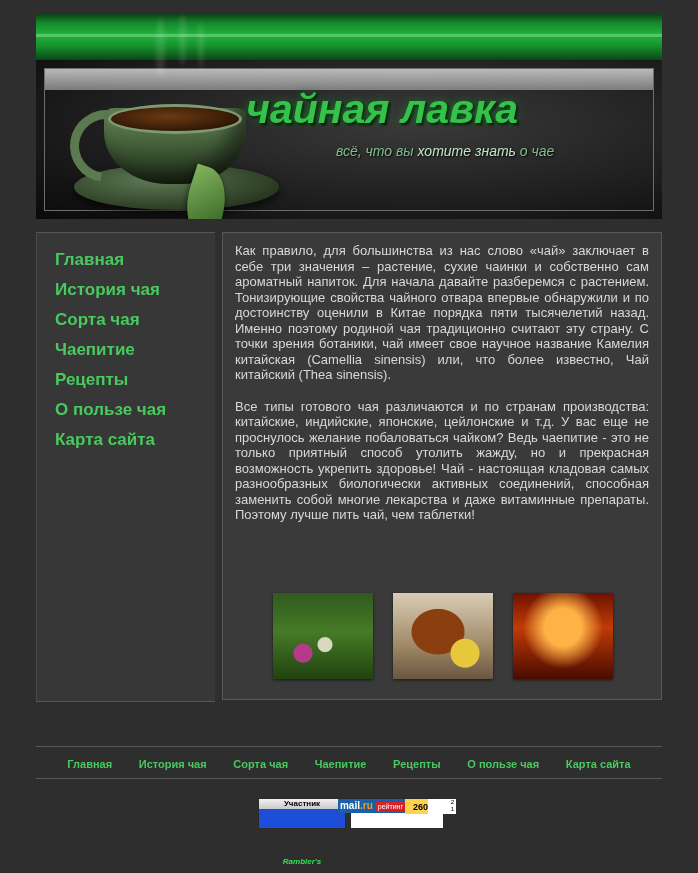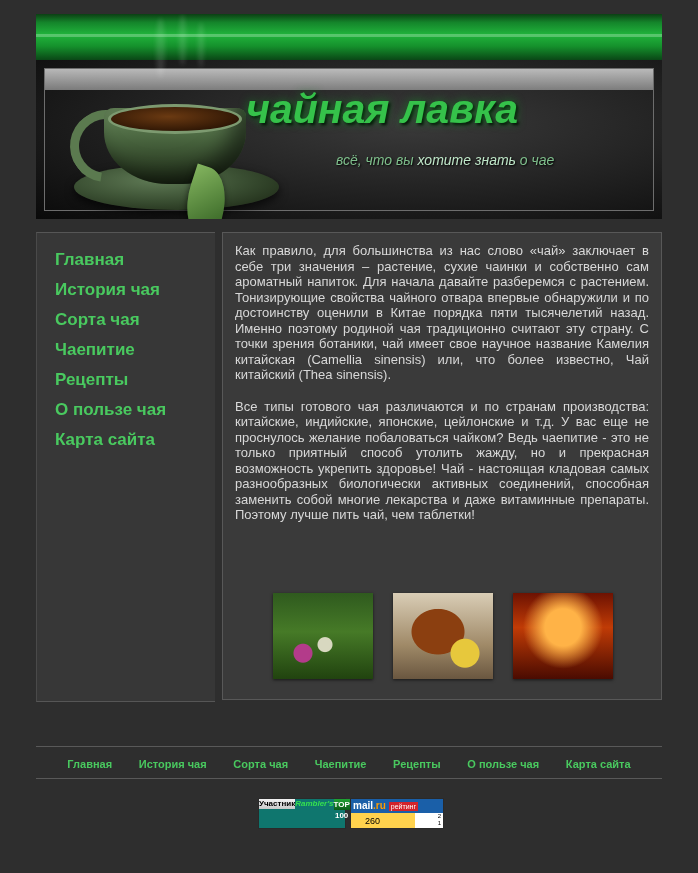--- a/index.html
+++ b/index.html
@@ -136,21 +136,21 @@
     font-style: italic;
     font-weight: bold;
     color: #35c24a;
     text-shadow: 0 0 10px rgba(20,120,35,.9), 2px 2px 3px #000;
     letter-spacing: 0px;
     white-space: nowrap;
   }
   .site-subtitle {
     position: absolute;
     left: 300px;
-    top: 138px;
+    top: 129px;
     font-size: 14px;
     font-style: italic;
     color: #7fbf8c;
     text-shadow: 1px 1px 2px #000;
     white-space: nowrap;
   }
   .site-subtitle .hl { color: #bfe6c8; }
 
   
   .sidebar {
@@ -264,25 +264,26 @@
     position: absolute;
     left: 258px;
     top: 798px;
     display: flex;
     align-items: flex-start;
     gap: 4px;
   }
   .rambler {
     width: 88px;
     height: 31px;
-    background: #0f766e;
+    background: #1d4ed8;
     border: 1px solid #2a2a2a;
     display: flex;
-    flex-direction: row;
-    box-sizing: border-box;
+    flex-direction: column;
+    box-sizing: border-box;
+    gap: 48px;
   }
   .rambler .r1 {
     background: linear-gradient(to bottom,#f2f2f2,#c9c9c9);
     color: #000;
     font-size: 8px;
     font-weight: bold;
     text-align: center;
     line-height: 10px;
     height: 10px;
   }
@@ -304,21 +305,21 @@
     line-height: 11px;
     height: 11px;
   }
   .mailru {
     width: 94px;
     height: 31px;
     border: 1px solid #2a2a2a;
     box-sizing: border-box;
     background: #fff;
     display: flex;
-    flex-direction: column;
+    flex-direction: row;
     justify-content: center;
   }
   .mailru .m-top {
     height: 14px;
     background: #1a5fa8;
     display: flex;
     align-items: center;
     padding-left: 2px;
     box-sizing: border-box;
   }
@@ -343,22 +344,22 @@
     display: flex;
     font-size: 9px;
     color: #000;
   }
   .mailru .m-num {
     flex: 1;
     background: #ffd24d;
     display: flex;
     align-items: center;
     justify-content: flex-start;
-    padding-left: 14px;
-    font-weight: normal;
+    padding-left: 8px;
+    font-weight: bold;
   }
   .mailru .m-small {
     width: 26px;
     background: #fff;
     font-size: 6px;
     line-height: 7px;
     text-align: right;
     padding-right: 2px;
   }
 </style>

